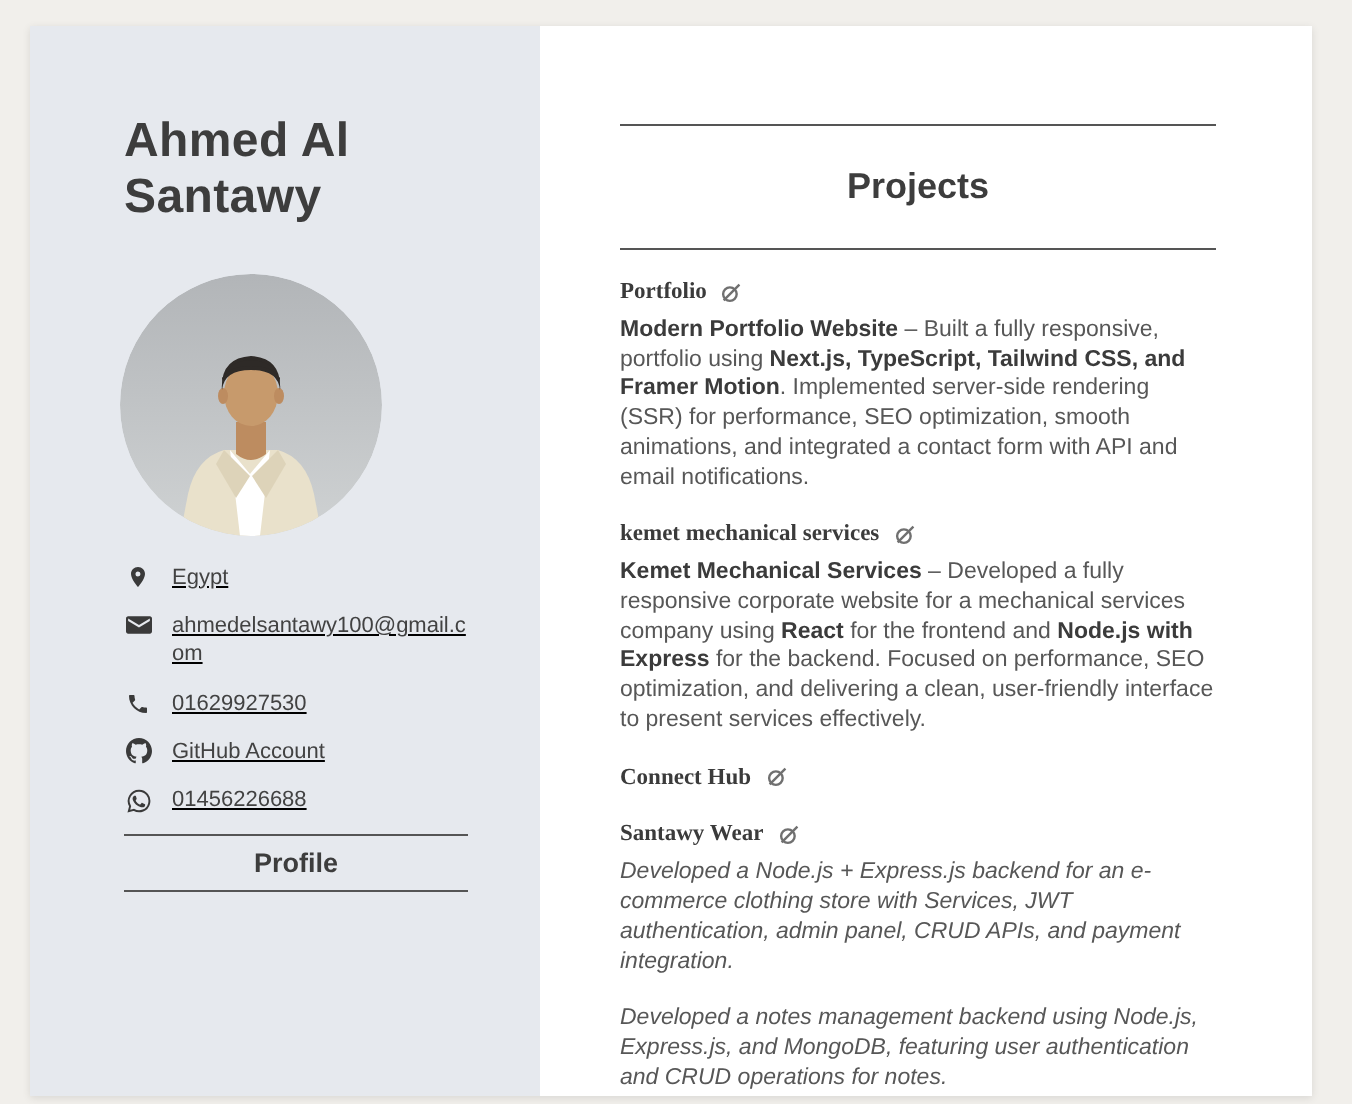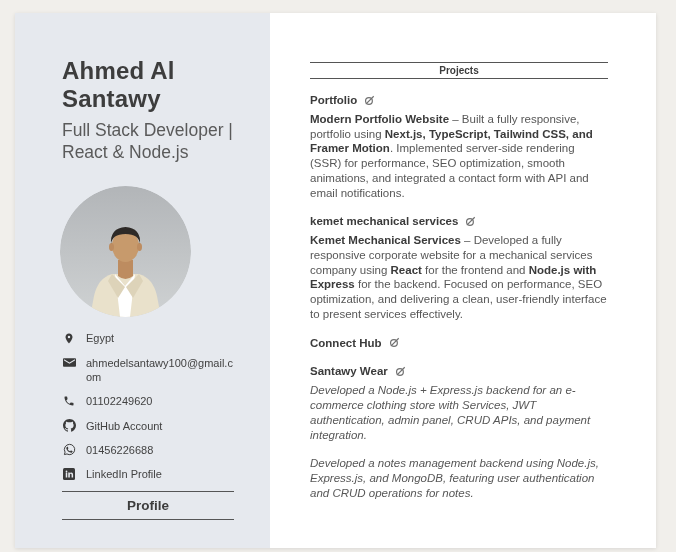--- a/index.html
+++ b/index.html
@@ -14,47 +14,46 @@
   }
   
   .sidebar{
     width:255px;min-width:255px;background:#e6e9ee;box-sizing:border-box;
     padding:44px 36px 0 47px;overflow:hidden;
   }
   .name{font-size:24px;font-weight:700;color:#3d3d3d;line-height:1.18;letter-spacing:.2px;}
   .role{font-size:17.5px;color:#5a5a5a;line-height:1.25;margin-top:6px;}
   .photo-wrap{margin-top:23px;margin-left:-2px;width:131px;height:131px;border-radius:50%;overflow:hidden;}
   .photo-wrap svg{display:block;}
-  .contacts{margin-top:14px;}
+  .contacts{margin-top:14px;text-decoration:underline;}
   .contact-row{display:flex;align-items:flex-start;margin-bottom:10px;}
   .cicon{width:14px;min-width:14px;height:14px;margin-right:10px;display:flex;align-items:center;justify-content:center;margin-top:0px;}
   .ctext{font-size:11px;color:#424242;line-height:1.3;word-break:break-all;}
   .side-heading,.main-heading{
     border-top:1.5px solid #555;border-bottom:1.5px solid #555;
     text-align:center;font-weight:700;color:#3d3d3d;
   }
   .side-heading{padding:6px 0;font-size:13.5px;}
   
   .main{flex:1;box-sizing:border-box;padding:49px 48px 0 40px;overflow:hidden;background:#ffffff;}
-  .main-heading{padding:2px 0;font-size:10px;}
+  .main-heading{padding:20px 0;font-size:18px;}
   .project{margin-top:14px;}
   .project:first-of-type{margin-top:16px;}
-  .ptitle-row{display:flex;align-items:center;}
+  .ptitle-row{display:flex;align-items:center;font-family:Liberation Serif, serif;}
   .ptitle{font-size:11.5px;font-weight:700;color:#3b3b3b;line-height:1.3;}
   .plink{margin-left:7px;display:inline-flex;cursor:pointer;}
   .pbody{font-size:11.5px;color:#575757;line-height:1.28;margin-top:4px;}
 </style>
 </head>
 <body>
 
 <div class="doc">
 
   <div class="sidebar">
     <div class="name">Ahmed Al Santawy</div>
-    <div class="role">Full Stack Developer | React &amp; Node.js</div>
 
     <div class="photo-wrap">
       <svg width="131" height="131" viewBox="0 0 131 131">
         <defs>
           <linearGradient id="pg" x1="0" y1="0" x2="0" y2="1">
             <stop offset="0" stop-color="#b2b5b8"></stop>
             <stop offset="1" stop-color="#cfd2d3"></stop>
           </linearGradient>
           <clipPath id="pc">
               <circle cx="65.5" cy="65.5" r="65.5"></circle>
@@ -97,47 +96,38 @@
             </svg>
         </span>
         <span class="ctext">ahmedelsantawy100@gmail.com</span>
       </div>
       <div class="contact-row">
         <span class="cicon">
           <svg width="12" height="12" viewBox="0 0 24 24">
               <path fill="#3a3a3a" d="M6.6 10.8c1.4 2.8 3.8 5.1 6.6 6.6l2.2-2.2c.3-.3.7-.4 1-.2 1.1.4 2.3.6 3.6.6.6 0 1 .4 1 1V20c0 .6-.4 1-1 1C10.6 21 3 13.4 3 4c0-.6.4-1 1-1h3.5c.6 0 1 .4 1 1 0 1.2.2 2.4.6 3.6.1.3 0 .7-.2 1l-2.3 2.2z"></path>
             </svg>
         </span>
-        <span class="ctext">01102249620</span>
+        <span class="ctext">01629927530</span>
       </div>
       <div class="contact-row">
         <span class="cicon">
           <svg width="13" height="13" viewBox="0 0 24 24">
               <path fill="#3a3a3a" d="M12 0C5.37 0 0 5.37 0 12c0 5.3 3.438 9.8 8.205 11.387.6.113.82-.258.82-.577 0-.285-.01-1.04-.015-2.04-3.338.724-4.042-1.61-4.042-1.61-.546-1.387-1.333-1.756-1.333-1.756-1.09-.745.083-.73.083-.73 1.205.084 1.84 1.236 1.84 1.236 1.07 1.835 2.81 1.305 3.495.998.108-.776.417-1.305.76-1.605-2.665-.3-5.466-1.332-5.466-5.93 0-1.31.465-2.38 1.235-3.22-.135-.303-.54-1.523.105-3.176 0 0 1.005-.322 3.3 1.23.96-.267 1.98-.399 3-.405 1.02.006 2.04.138 3 .405 2.28-1.552 3.285-1.23 3.285-1.23.645 1.653.24 2.873.12 3.176.765.84 1.23 1.91 1.23 3.22 0 4.61-2.805 5.625-5.475 5.92.43.37.81 1.102.81 2.222 0 1.606-.015 2.896-.015 3.286 0 .315.21.69.825.57C20.565 21.795 24 17.295 24 12c0-6.63-5.37-12-12-12z"></path>
             </svg>
         </span>
         <span class="ctext">GitHub Account</span>
       </div>
       <div class="contact-row">
         <span class="cicon">
           <svg width="13" height="13" viewBox="0 0 24 24">
               <path fill="none" stroke="#3a3a3a" stroke-width="1.8" d="M12 2.5a9.5 9.5 0 0 0-8.2 14.3L2.6 21.4l4.7-1.2A9.5 9.5 0 1 0 12 2.5z"></path>
               <path fill="#3a3a3a" d="M9.2 7.6c-.2-.5-.5-.5-.7-.5h-.6c-.2 0-.5.1-.8.4-.3.3-1 1-1 2.4s1 2.8 1.2 3c.1.2 2 3.1 4.9 4.2 2.4.9 2.9.8 3.4.7.5 0 1.7-.7 1.9-1.3.2-.7.2-1.2.2-1.3-.1-.1-.3-.2-.6-.4l-2-1c-.3-.1-.5-.2-.7.1l-1 1.2c-.2.2-.4.2-.6.1-.3-.1-1.2-.4-2.3-1.4-.8-.8-1.4-1.7-1.5-2-.2-.3 0-.4.1-.6l.4-.5c.2-.2.2-.3.3-.5.1-.2 0-.4 0-.5l-.6-2.1z"></path>
             </svg>
         </span>
         <span class="ctext">01456226688</span>
-      </div>
-      <div class="contact-row">
-        <span class="cicon">
-          <svg width="12" height="12" viewBox="0 0 24 24">
-              <rect width="24" height="24" rx="3" fill="#3a3a3a"></rect>
-              <path fill="#e6e9ee" d="M5.5 9h3v10h-3zM7 4.8A1.8 1.8 0 1 1 7 8.4 1.8 1.8 0 0 1 7 4.8zM10.5 9h2.9v1.4c.4-.8 1.5-1.6 3-1.6 3.2 0 3.8 2 3.8 4.7V19h-3v-4.9c0-1.2 0-2.7-1.6-2.7s-1.9 1.3-1.9 2.6V19h-3.2V9z"></path>
-            </svg>
-        </span>
-        <span class="ctext">LinkedIn Profile</span>
       </div>
     </div>
 
     <div class="side-heading">Profile</div>
 
   </div>
 
   <div class="main">
     <div class="main-heading">Projects</div>
 

